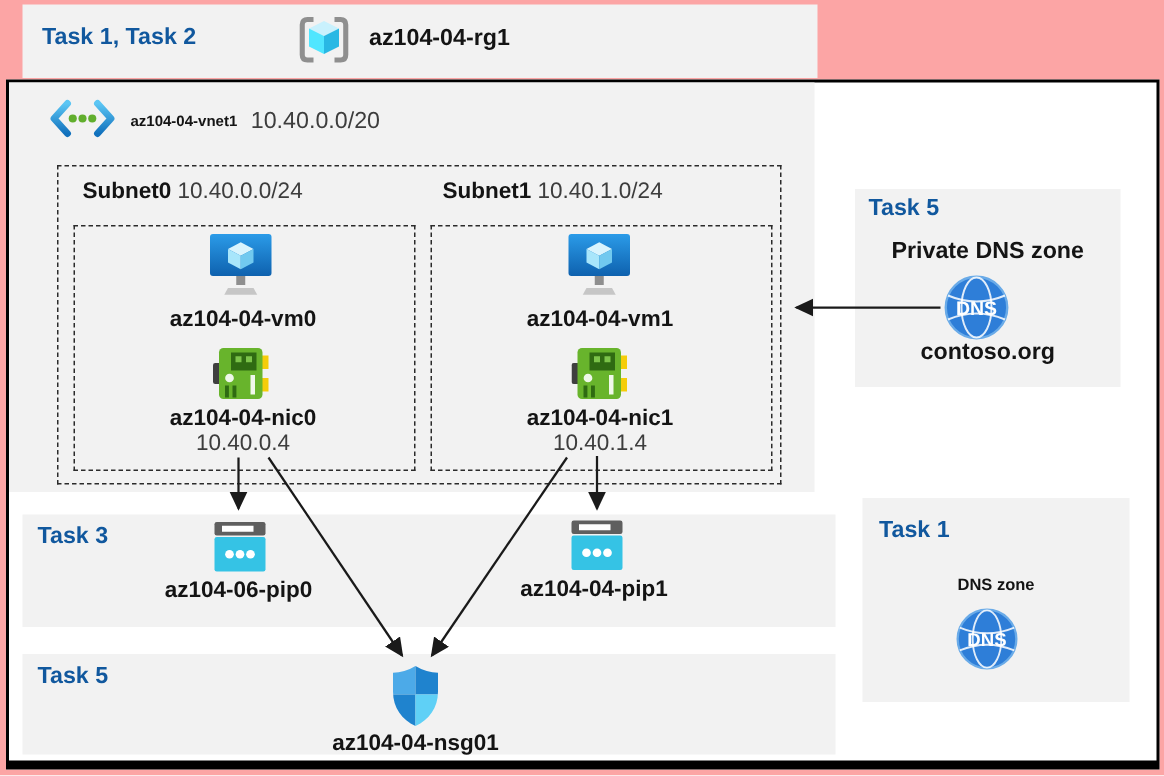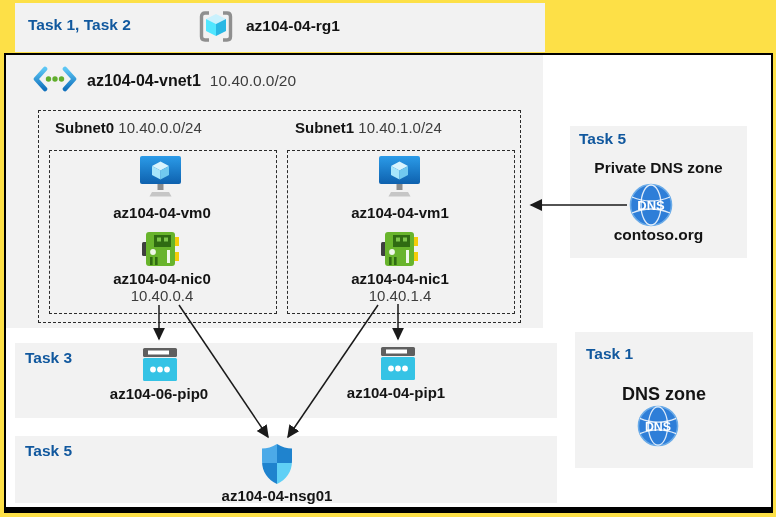--- a/index.html
+++ b/index.html
@@ -1,17 +1,17 @@
 <!DOCTYPE html>
 <html><head>
 <meta charset="utf-8">
 <style>
   html,body{margin:0;padding:0;background:#fff;}
   #canvas{
-    position:relative;width:776px;height:517px;background:#fde047;
+    position:relative;width:776px;height:517px;background:#fca5a5;
     font-family:"Liberation Sans","DejaVu Sans",sans-serif;
     color:#1a1a1a;overflow:hidden;
   }
   .abs{position:absolute;}
   .panel{background:#f2f2f2;}
   .task-label{font-weight:bold;font-size:15.5px;color:#11589e;}
   .bold-label{font-weight:bold;font-size:15px;color:#141414;}
   .reg-label{font-size:15px;color:#3d3d3d;}
   .center{text-align:center;}
 
@@ -21,21 +21,21 @@
   #rg-icon{left:198px;top:10px;}
   #rg-name{left:246px;top:17px;font-size:15.5px;}
 
   
   #outer-frame{left:4px;top:53px;width:765px;height:452px;
     border:2px solid #000;border-bottom-width:6px;background:#fff;}
 
   
   #vnet-panel{left:6px;top:55px;width:537px;height:273px;}
   #vnet-row{left:32px;top:66px;height:30px;display:flex;align-items:center;gap:9px;}
-  #vnet-name{font-weight:bold;font-size:16px;color:#141414;}
+  #vnet-name{font-weight:bold;font-size:10px;color:#141414;}
   #vnet-cidr{font-size:15.5px;color:#3d3d3d;}
 
   .dashed{border:1.4px dashed #2b2b2b;}
   #outer-dashed{left:38px;top:110px;width:481px;height:211px;}
   #subnet0-label{left:55px;top:119px;}
   #subnet1-label{left:295px;top:119px;}
   .subnet-cidr{font-weight:normal;color:#3d3d3d;}
   #inner-box-a{left:49px;top:150px;width:226px;height:162px;}
   #inner-box-b{left:287px;top:150px;width:226px;height:162px;}
 
@@ -66,21 +66,21 @@
 
   
   #task4-band{left:15px;top:436px;width:542px;height:67px;}
   #task4-label{left:25px;top:442px;}
   #nsg-icon{left:261px;top:443px;}
   #nsg-name{left:201px;top:487px;width:152px;}
 
   
   #task6-box{left:575px;top:332px;width:178px;height:136px;}
   #task6-label{left:586px;top:345px;}
-  #task6-title{left:575px;top:384px;width:178px;font-size:18px;}
+  #task6-title{left:575px;top:384px;width:178px;font-size:11px;}
   #dns-icon-6{left:637px;top:405px;}
 
   #arrow-layer{left:0;top:0;width:776px;height:517px;pointer-events:none;z-index:6;}
 </style>
 </head>
 <body>
 
 <div id="canvas">
 
   <div class="abs panel" id="header-band"></div>

